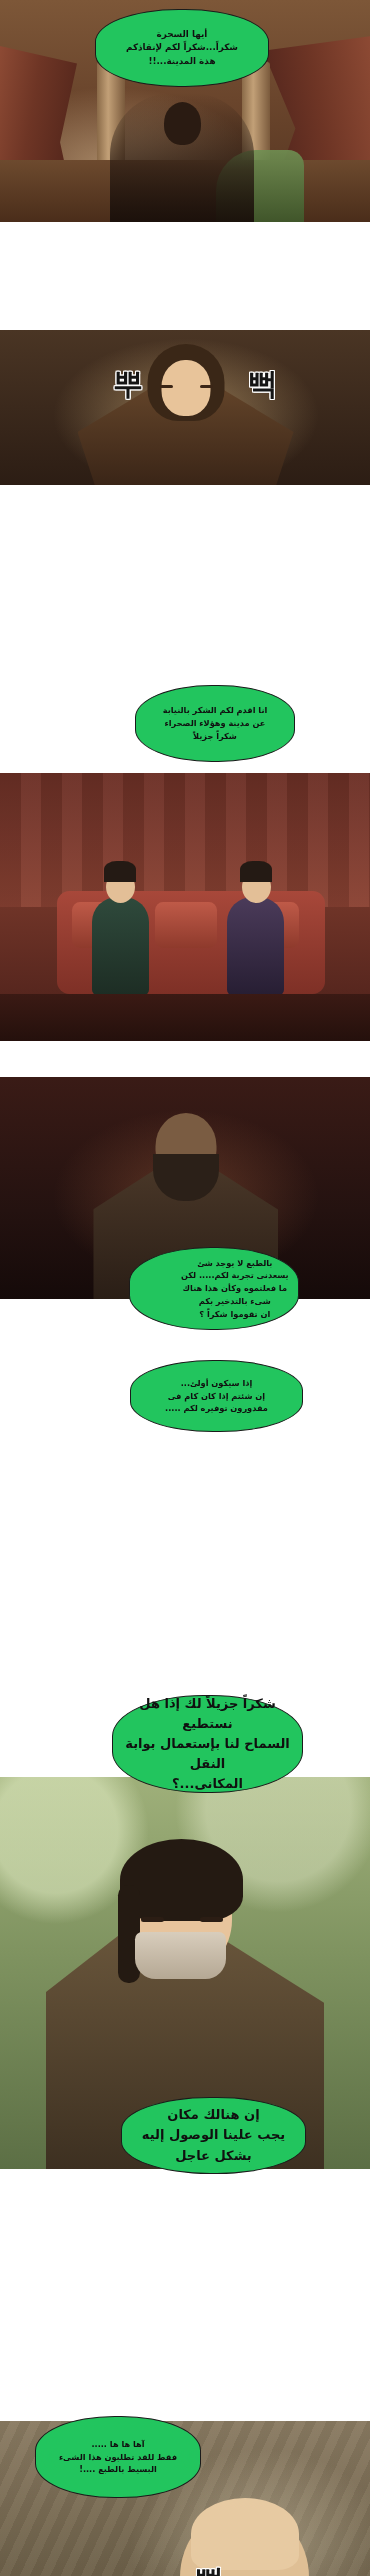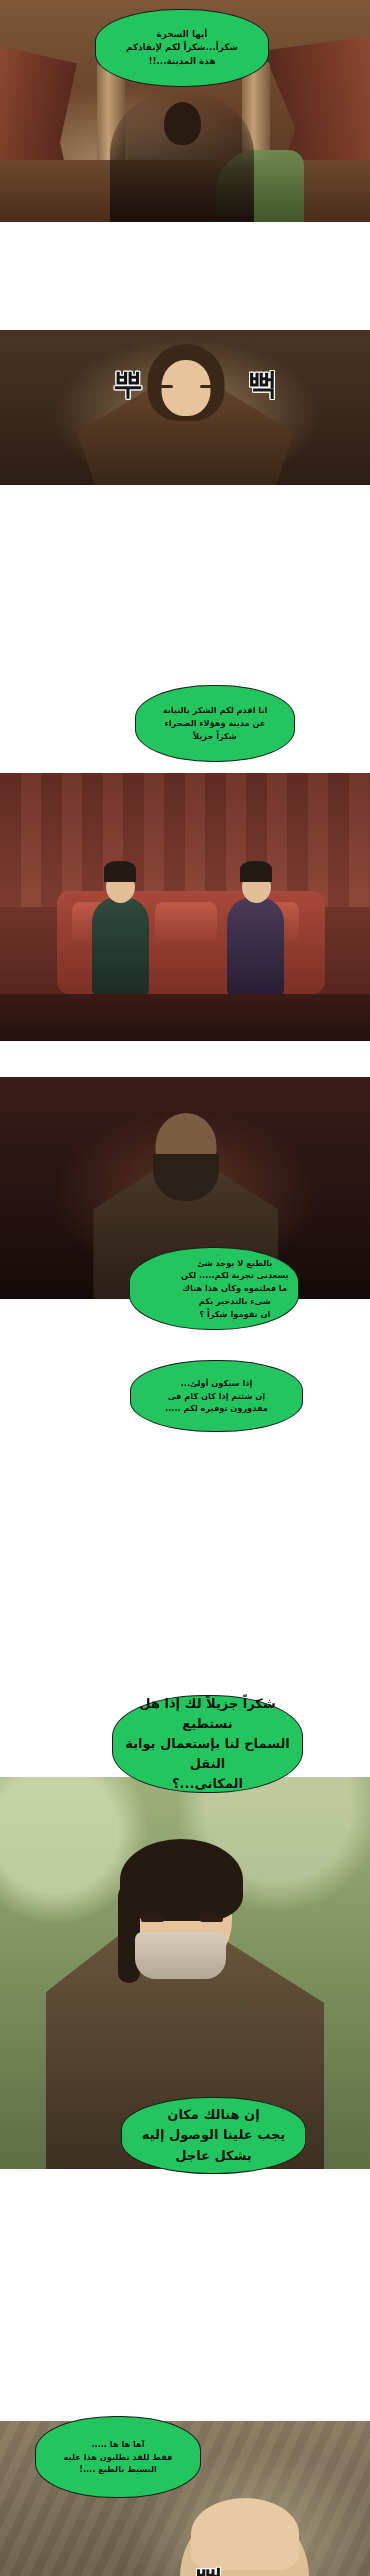--- a/index.html
+++ b/index.html
@@ -434,18 +434,18 @@
 
     <div class="p6-head"></div>
     <div class="p6-bald"></div>
 
   </div>
 
   <div class="sfx" id="sfx-old">뻑</div>
 
   <div class="bubble" id="bubble9">
     <p>آها ها ها .....
-فقط للقد تطلبون هذا عليه
+فقط للقد تطلبون هذا الشىء
 البسيط بالطبع ....!</p>
   </div>
 
 </div>
 
 
 </body></html>

